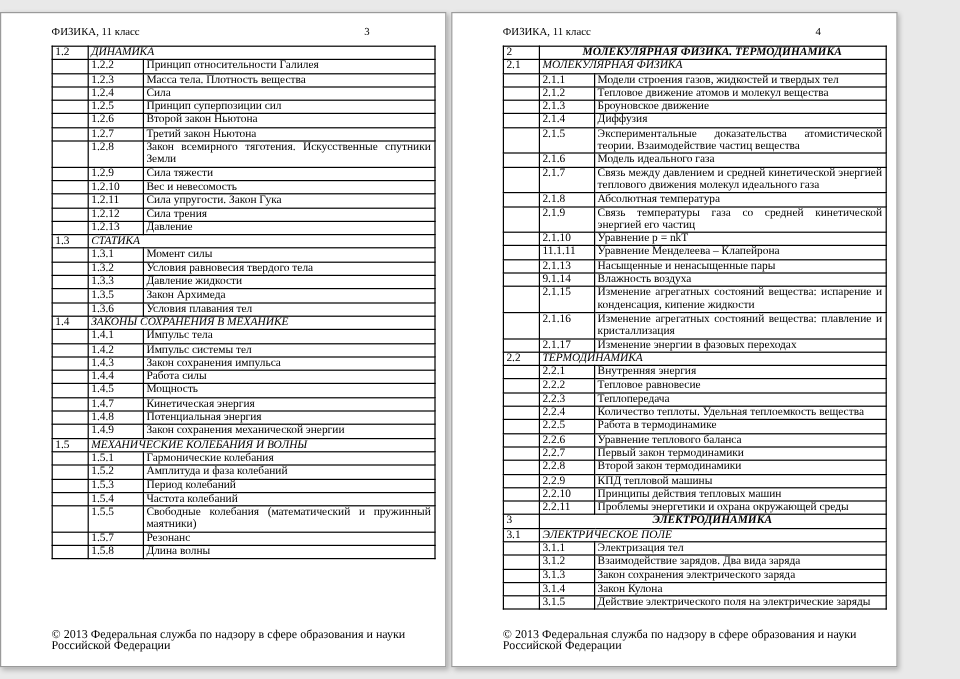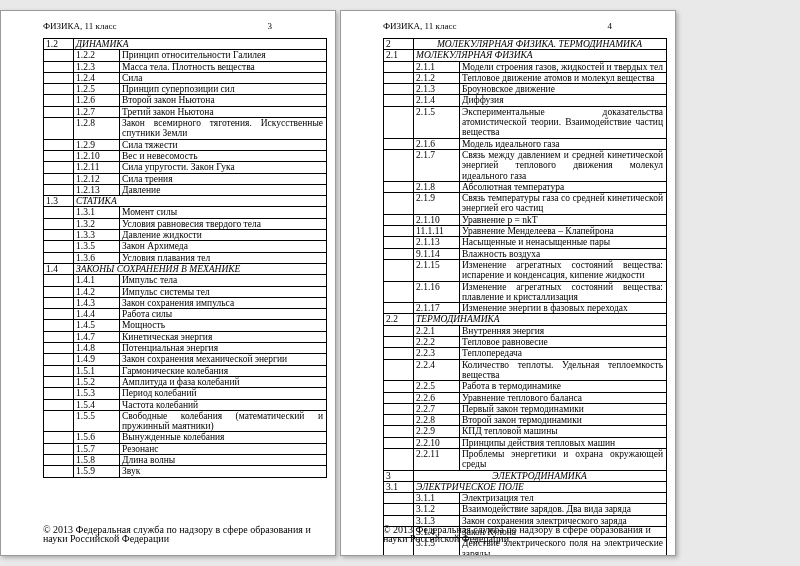--- a/index.html
+++ b/index.html
@@ -4,21 +4,21 @@
 <style>
   * { margin: 0; padding: 0; box-sizing: border-box; }
   html, body {
     width: 800px; height: 566px;
     background: #e9e9e9;
     font-family: "Liberation Serif", serif;
     overflow: hidden;
     color: #000;
   }
   .canvas {
-    width: 676px; height: 566px;
+    width: 748px; height: 566px;
     display: flex;
     justify-content: center;
     gap: 4px;
     padding-top: 10px;
   }
   .page {
     width: 384px; height: 546px;
     background: #ffffff;
     border: 1px solid #9a9a9a;
     box-shadow: 2px 2px 4px rgba(0,0,0,0.25);
@@ -45,21 +45,21 @@
     border: 1px solid #000;
     vertical-align: top;
     padding: 0 3px 0 2px;
     font-size: 9.5px;
     line-height: 10.3px;
   }
   col.c1 { width: 30px; }
   col.c2 { width: 46px; }
   td.chapter-title {
     text-align: center;
-    font-weight: normal;
+    font-weight: bold;
     font-style: italic;
   }
   td.section-title {
     font-style: italic;
   }
   td.c3 { text-align: justify; }
   .page-footer {
     position: absolute;
     left: 42px;
     bottom: 12px;
@@ -215,20 +215,24 @@
             <td class="c1"></td>
             <td class="c2">1.4.8</td>
             <td class="c3">Потенциальная энергия</td>
           </tr>
           <tr>
             <td class="c1"></td>
             <td class="c2">1.4.9</td>
             <td class="c3">Закон сохранения механической энергии</td>
           </tr>
           <tr>
+            <td class="c1">1.5</td>
+            <td class="section-title" colspan="2">МЕХАНИЧЕСКИЕ КОЛЕБАНИЯ И ВОЛНЫ</td>
+          </tr>
+          <tr>
             <td class="c1"></td>
             <td class="c2">1.5.1</td>
             <td class="c3">Гармонические колебания</td>
           </tr>
           <tr>
             <td class="c1"></td>
             <td class="c2">1.5.2</td>
             <td class="c3">Амплитуда и фаза колебаний</td>
           </tr>
           <tr>
@@ -241,37 +245,27 @@
             <td class="c2">1.5.4</td>
             <td class="c3">Частота колебаний</td>
           </tr>
           <tr>
             <td class="c1"></td>
             <td class="c2">1.5.5</td>
             <td class="c3">Свободные колебания (математический и пружинный маятники)</td>
           </tr>
           <tr>
             <td class="c1"></td>
-            <td class="c2">1.5.6</td>
-            <td class="c3">Вынужденные колебания</td>
-          </tr>
-          <tr>
-            <td class="c1"></td>
             <td class="c2">1.5.7</td>
             <td class="c3">Резонанс</td>
           </tr>
           <tr>
             <td class="c1"></td>
             <td class="c2">1.5.8</td>
             <td class="c3">Длина волны</td>
-          </tr>
-          <tr>
-            <td class="c1"></td>
-            <td class="c2">1.5.9</td>
-            <td class="c3">Звук</td>
           </tr>
         </tbody>
     </table>
     <div class="page-footer">© 2013 Федеральная служба по надзору в сфере образования и науки Российской Федерации</div>
   </div>
 
   <div class="page">
     <div class="page-header">
       <span class="header-title">ФИЗИКА, 11 класс</span>
       <span class="page-number">4</span>

